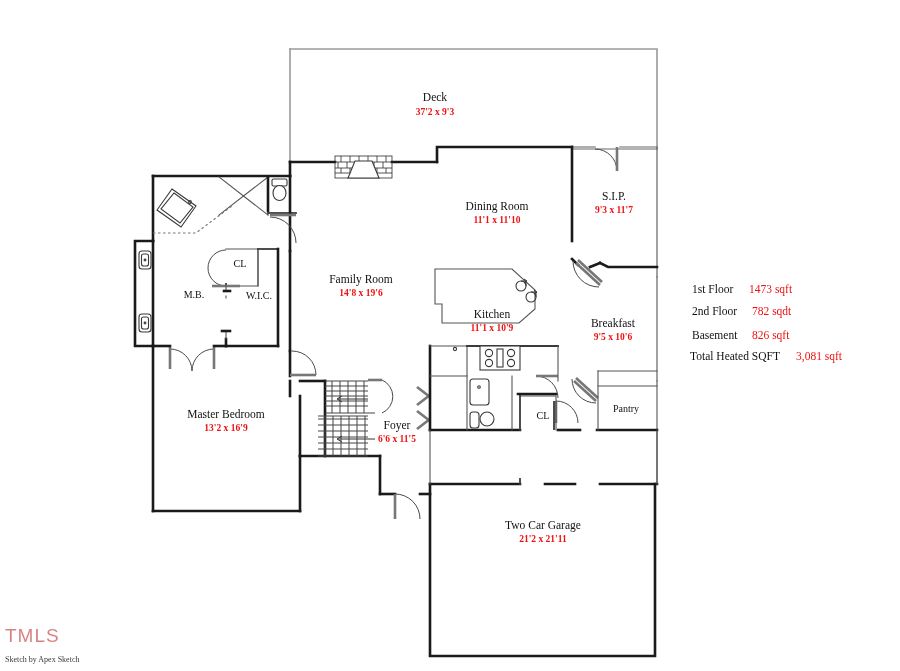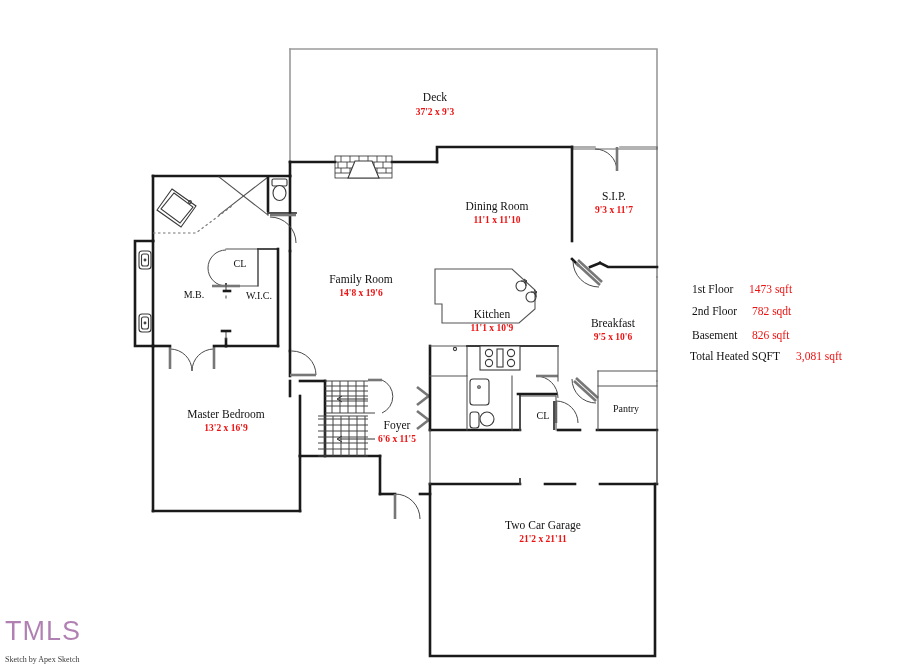--- a/index.html
+++ b/index.html
@@ -122,23 +122,23 @@
     font-family: "Liberation Serif", serif;
     font-size: 11.5px;
     fill: #ee1111;
     text-anchor: start;
   }
   .watermark-logo {
     position: absolute;
     left: 5px;
     bottom: 27px;
     font-family: "Liberation Sans", sans-serif;
-    font-size: 27px;
+    font-size: 19px;
     letter-spacing: 1px;
-    color: #701a75;
+    color: #b91c1c;
     opacity: 0.55;
     line-height: 1;
     user-select: none;
   }
   .watermark-credit {
     position: absolute;
     left: 5px;
     bottom: 8px;
     font-family: Liberation Serif, serif;
     font-size: 8px;

